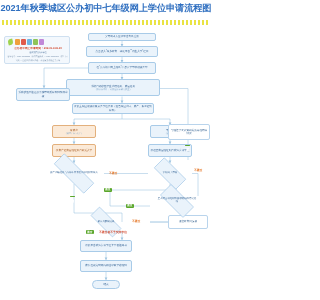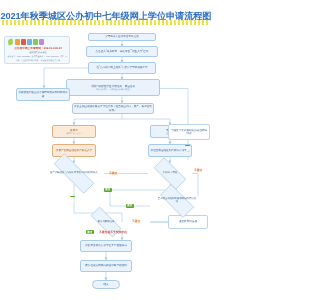--- a/index.html
+++ b/index.html
@@ -3,21 +3,21 @@
 <meta charset="utf-8">
 <style>
   html,body{margin:0;padding:0;}
   body{
     width:212px;height:300px;overflow:hidden;
     background:#ffffff;
     font-family:"Liberation Sans","DejaVu Sans",sans-serif;
     position:relative;
   }
   
-  #header{position:absolute;left:0;top:8px;width:212px;height:18px;}
+  #header{position:absolute;left:0;top:0;width:212px;height:18px;}
   #title{
     position:absolute;left:0;top:2px;width:212px;
     text-align:center;
     font-size:9.2px;font-weight:bold;color:#2f6fc0;
     letter-spacing:-0.1px;white-space:nowrap;
   }
   #divider{
     position:absolute;left:2px;top:20px;width:208px;height:5px;
     background:repeating-linear-gradient(90deg,
       #e8e23a 0px,#e8e23a 2px,

